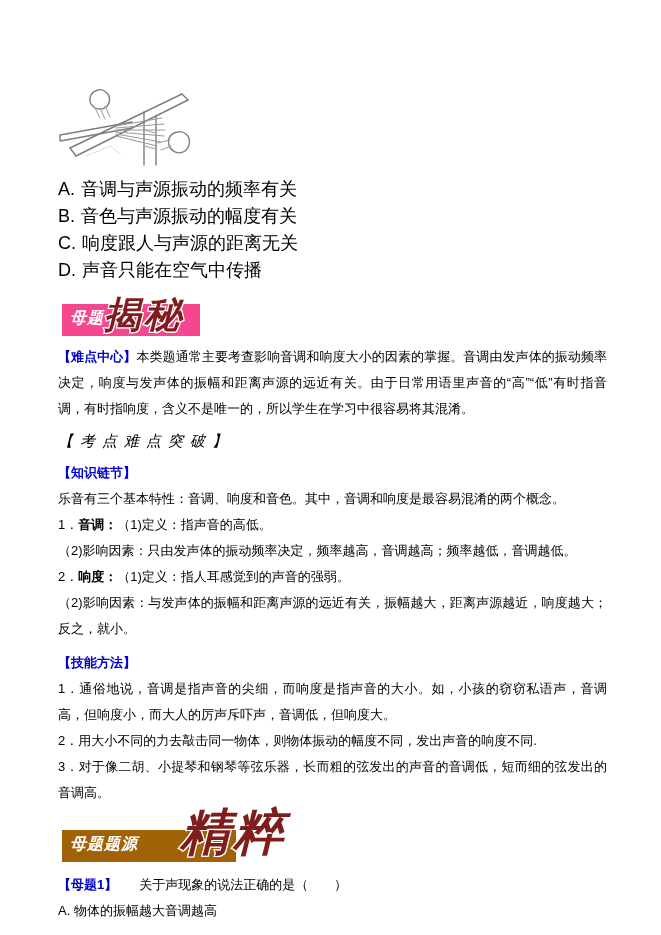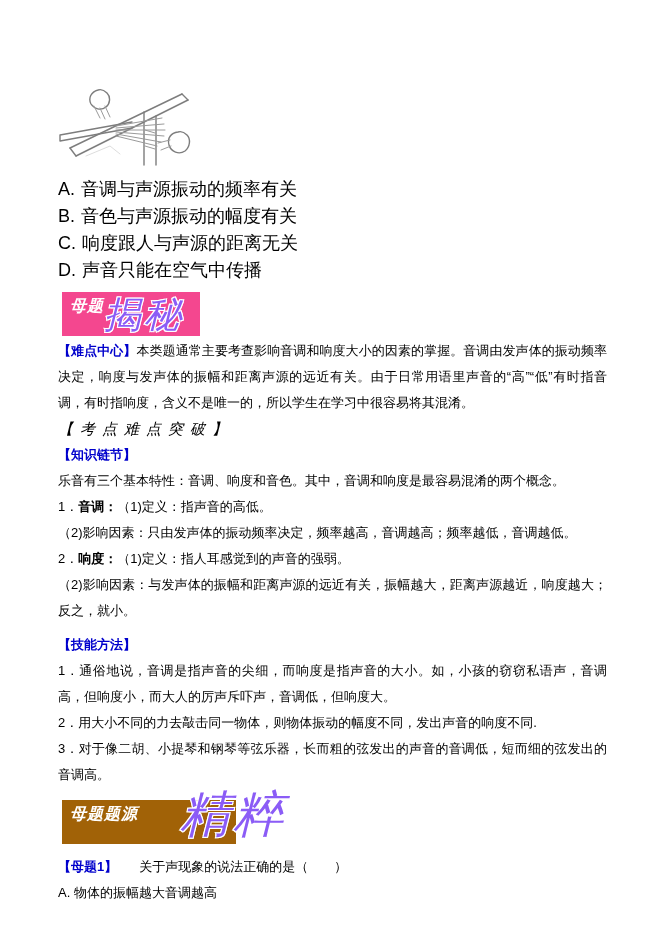--- a/index.html
+++ b/index.html
@@ -9,34 +9,34 @@
   
   .figure{width:140px;height:78px;margin:0 0 6px 0;}
 
   
   .opt{font-size:18px;line-height:27px;white-space:nowrap;}
   .opt .lab{margin-right:6px;}
 
   
   .banner{position:relative;height:44px;}
   .banner .tag{position:absolute;left:4px;bottom:2px;color:#fff;font-weight:bold;font-style:italic;
-    font-size:16px;line-height:28px;letter-spacing:1px;padding:0 0 16px 8px;}
+    font-size:16px;line-height:28px;letter-spacing:1px;padding:0 0 4px 8px;}
   .banner1 .tag{background:#f4478f;width:130px;}
   .banner2 .tag{background:#a16207;width:166px;}
-  .banner .big{position:absolute;bottom:-2px;font-weight:normal;font-style:italic;color:#8b5cf6;
+  .banner .big{position:absolute;bottom:-2px;font-weight:bold;font-style:italic;color:#7f1d1d;
     -webkit-text-stroke:2px #ffffff;paint-order:stroke fill;letter-spacing:3px;
     text-shadow:-1px -1px 0 #fff,1px -1px 0 #fff,-1px 1px 0 #fff,1px 1px 0 #fff;}
   .banner1 .big{left:46px;font-size:37px;}
   .banner2 .big{left:122px;font-size:50px;}
 
   
   p{margin:0;font-size:13px;line-height:26px;}
   .just{text-align:justify;}
   .blue{color:#0000cc;font-weight:bold;}
-  .mt6{margin-top:0;} .mt8{margin-top:8px;} .mt10{margin-top:10px;} .mt14{margin-top:14px;}
+  .mt6{margin-top:6px;} .mt8{margin-top:8px;} .mt10{margin-top:10px;} .mt14{margin-top:14px;}
   .kaodian{font-family:"Liberation Serif",serif;font-style:italic;font-size:15px;letter-spacing:7px;font-weight:normal;}
   .hgap{display:inline-block;width:22px;}
   .sketch{stroke:#7d7d7d;stroke-width:1.4;fill:none;stroke-linecap:round;stroke-linejoin:round;}
   .sketch-thin{stroke:#9a9a9a;stroke-width:1;fill:none;stroke-linecap:round;}
 </style>
 </head>
 <body>
 
 <div class="page">
 

